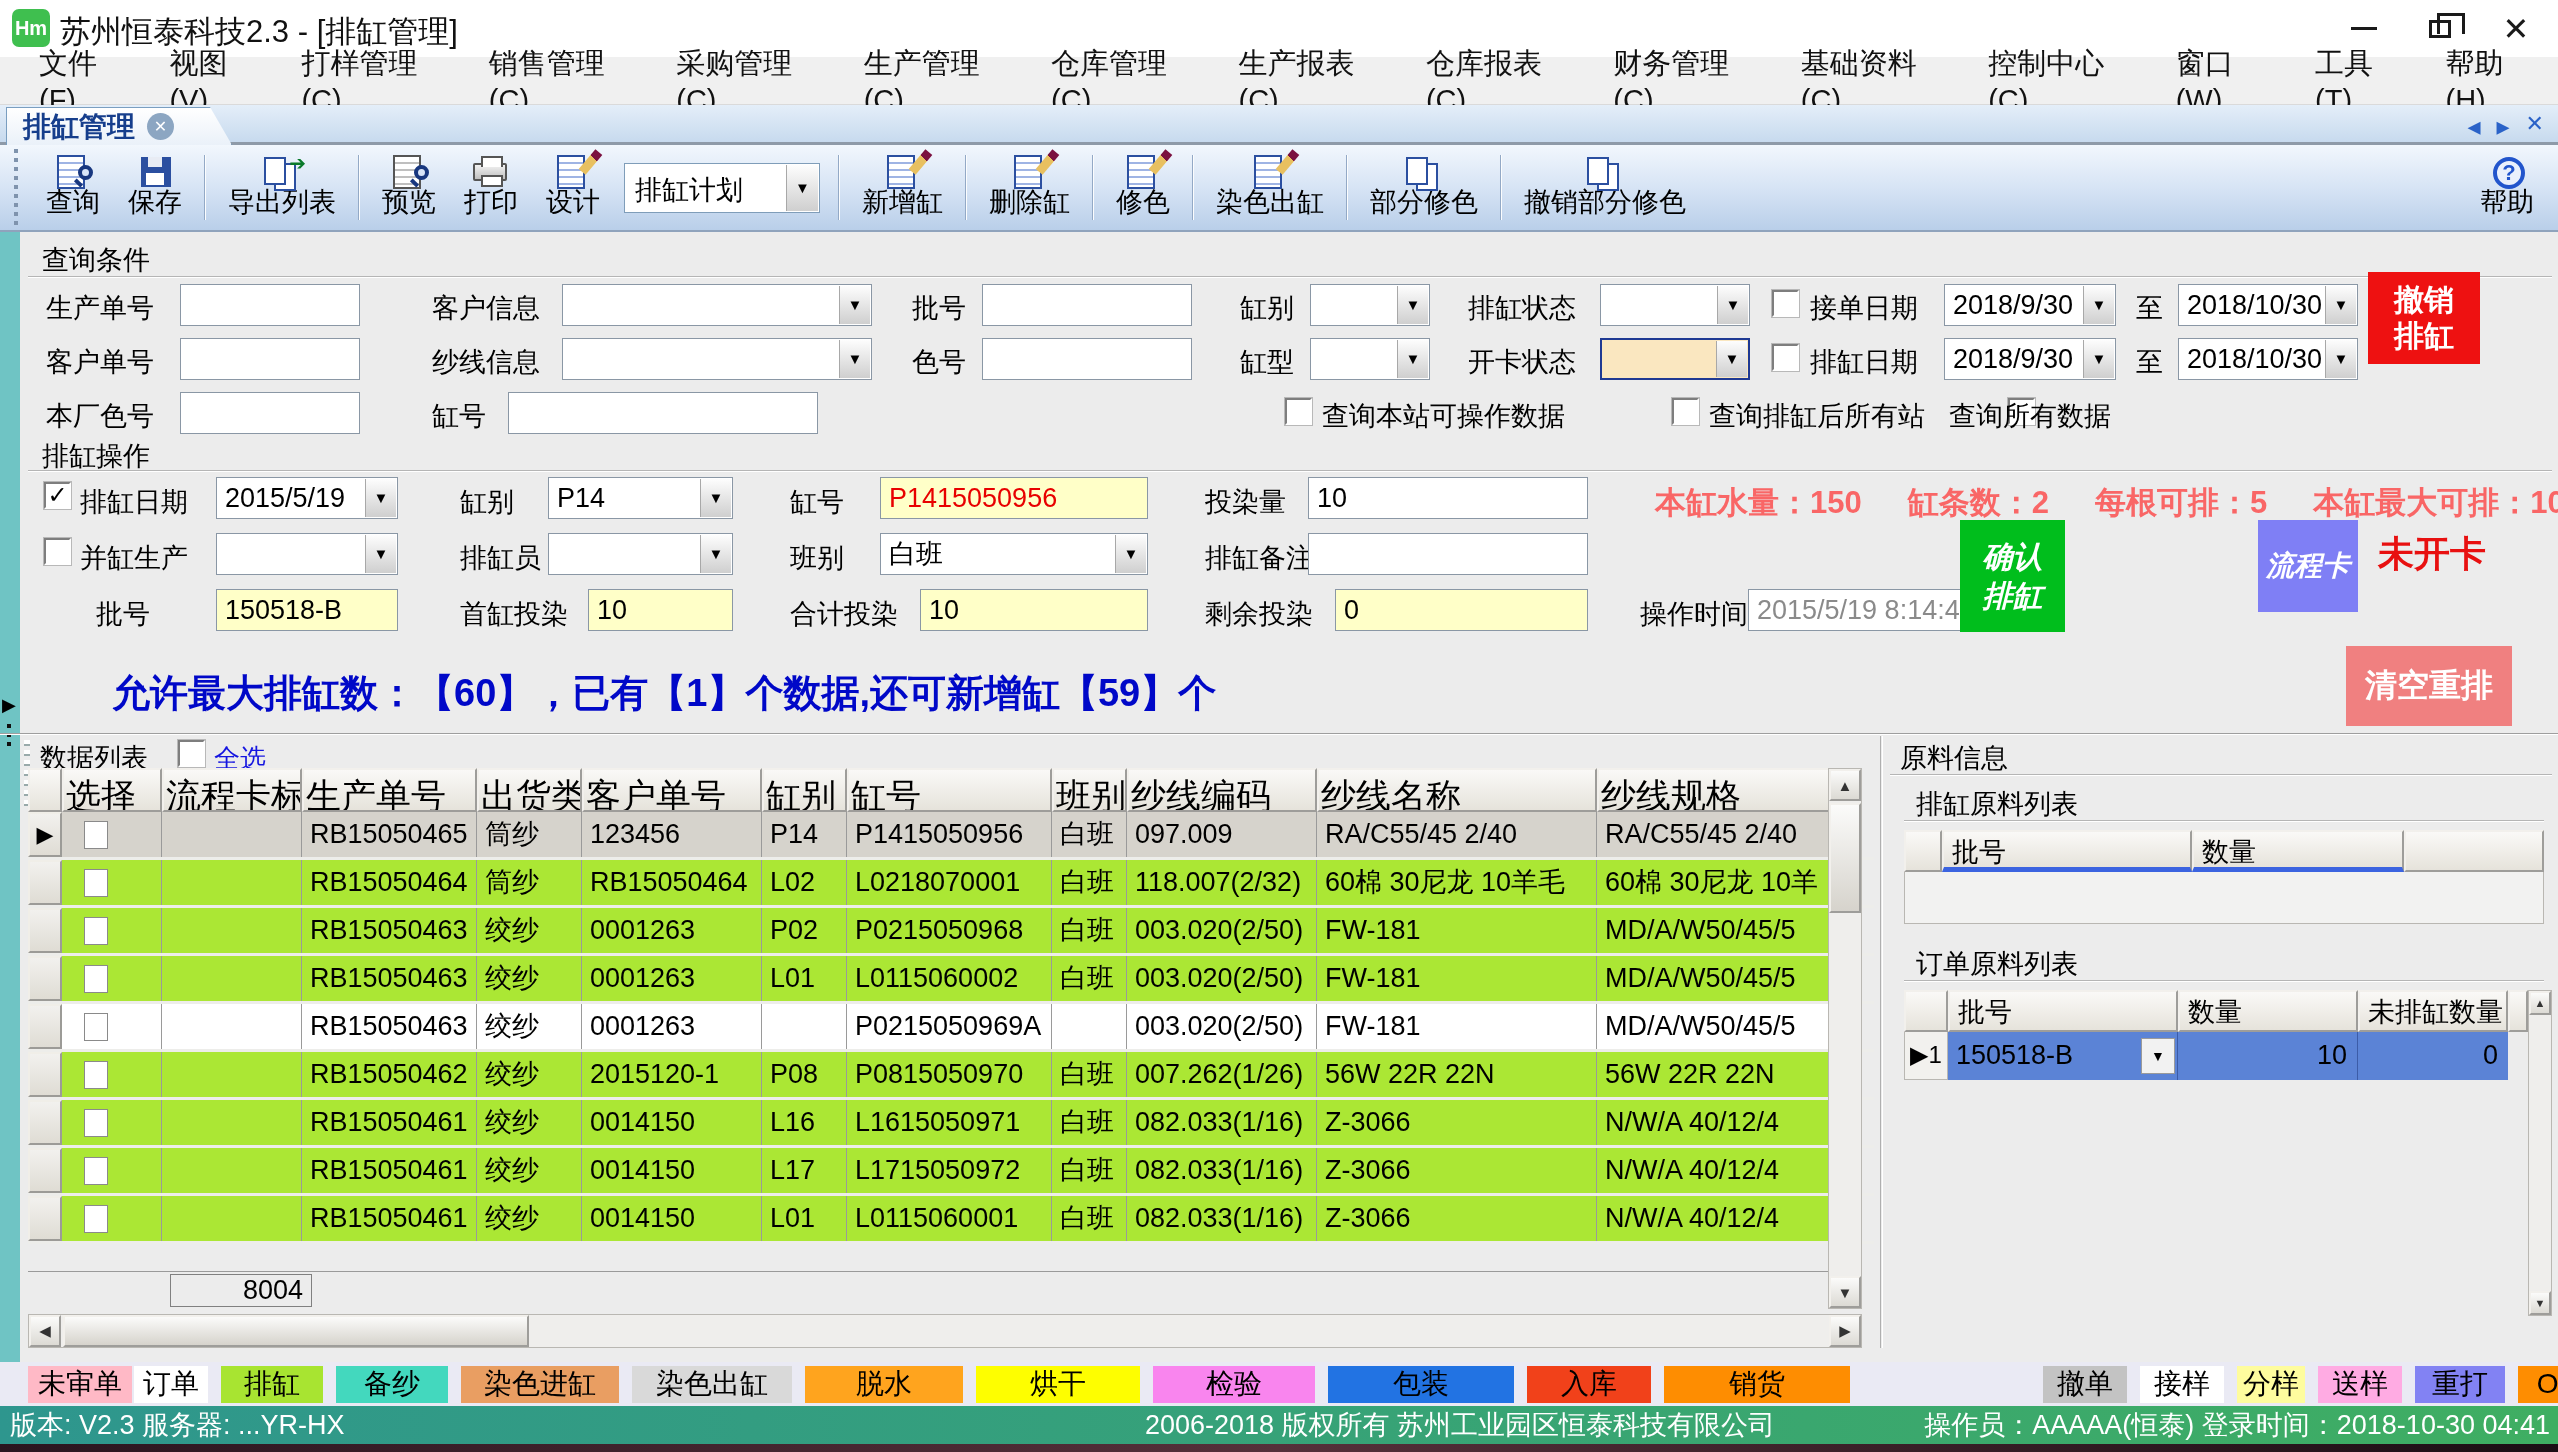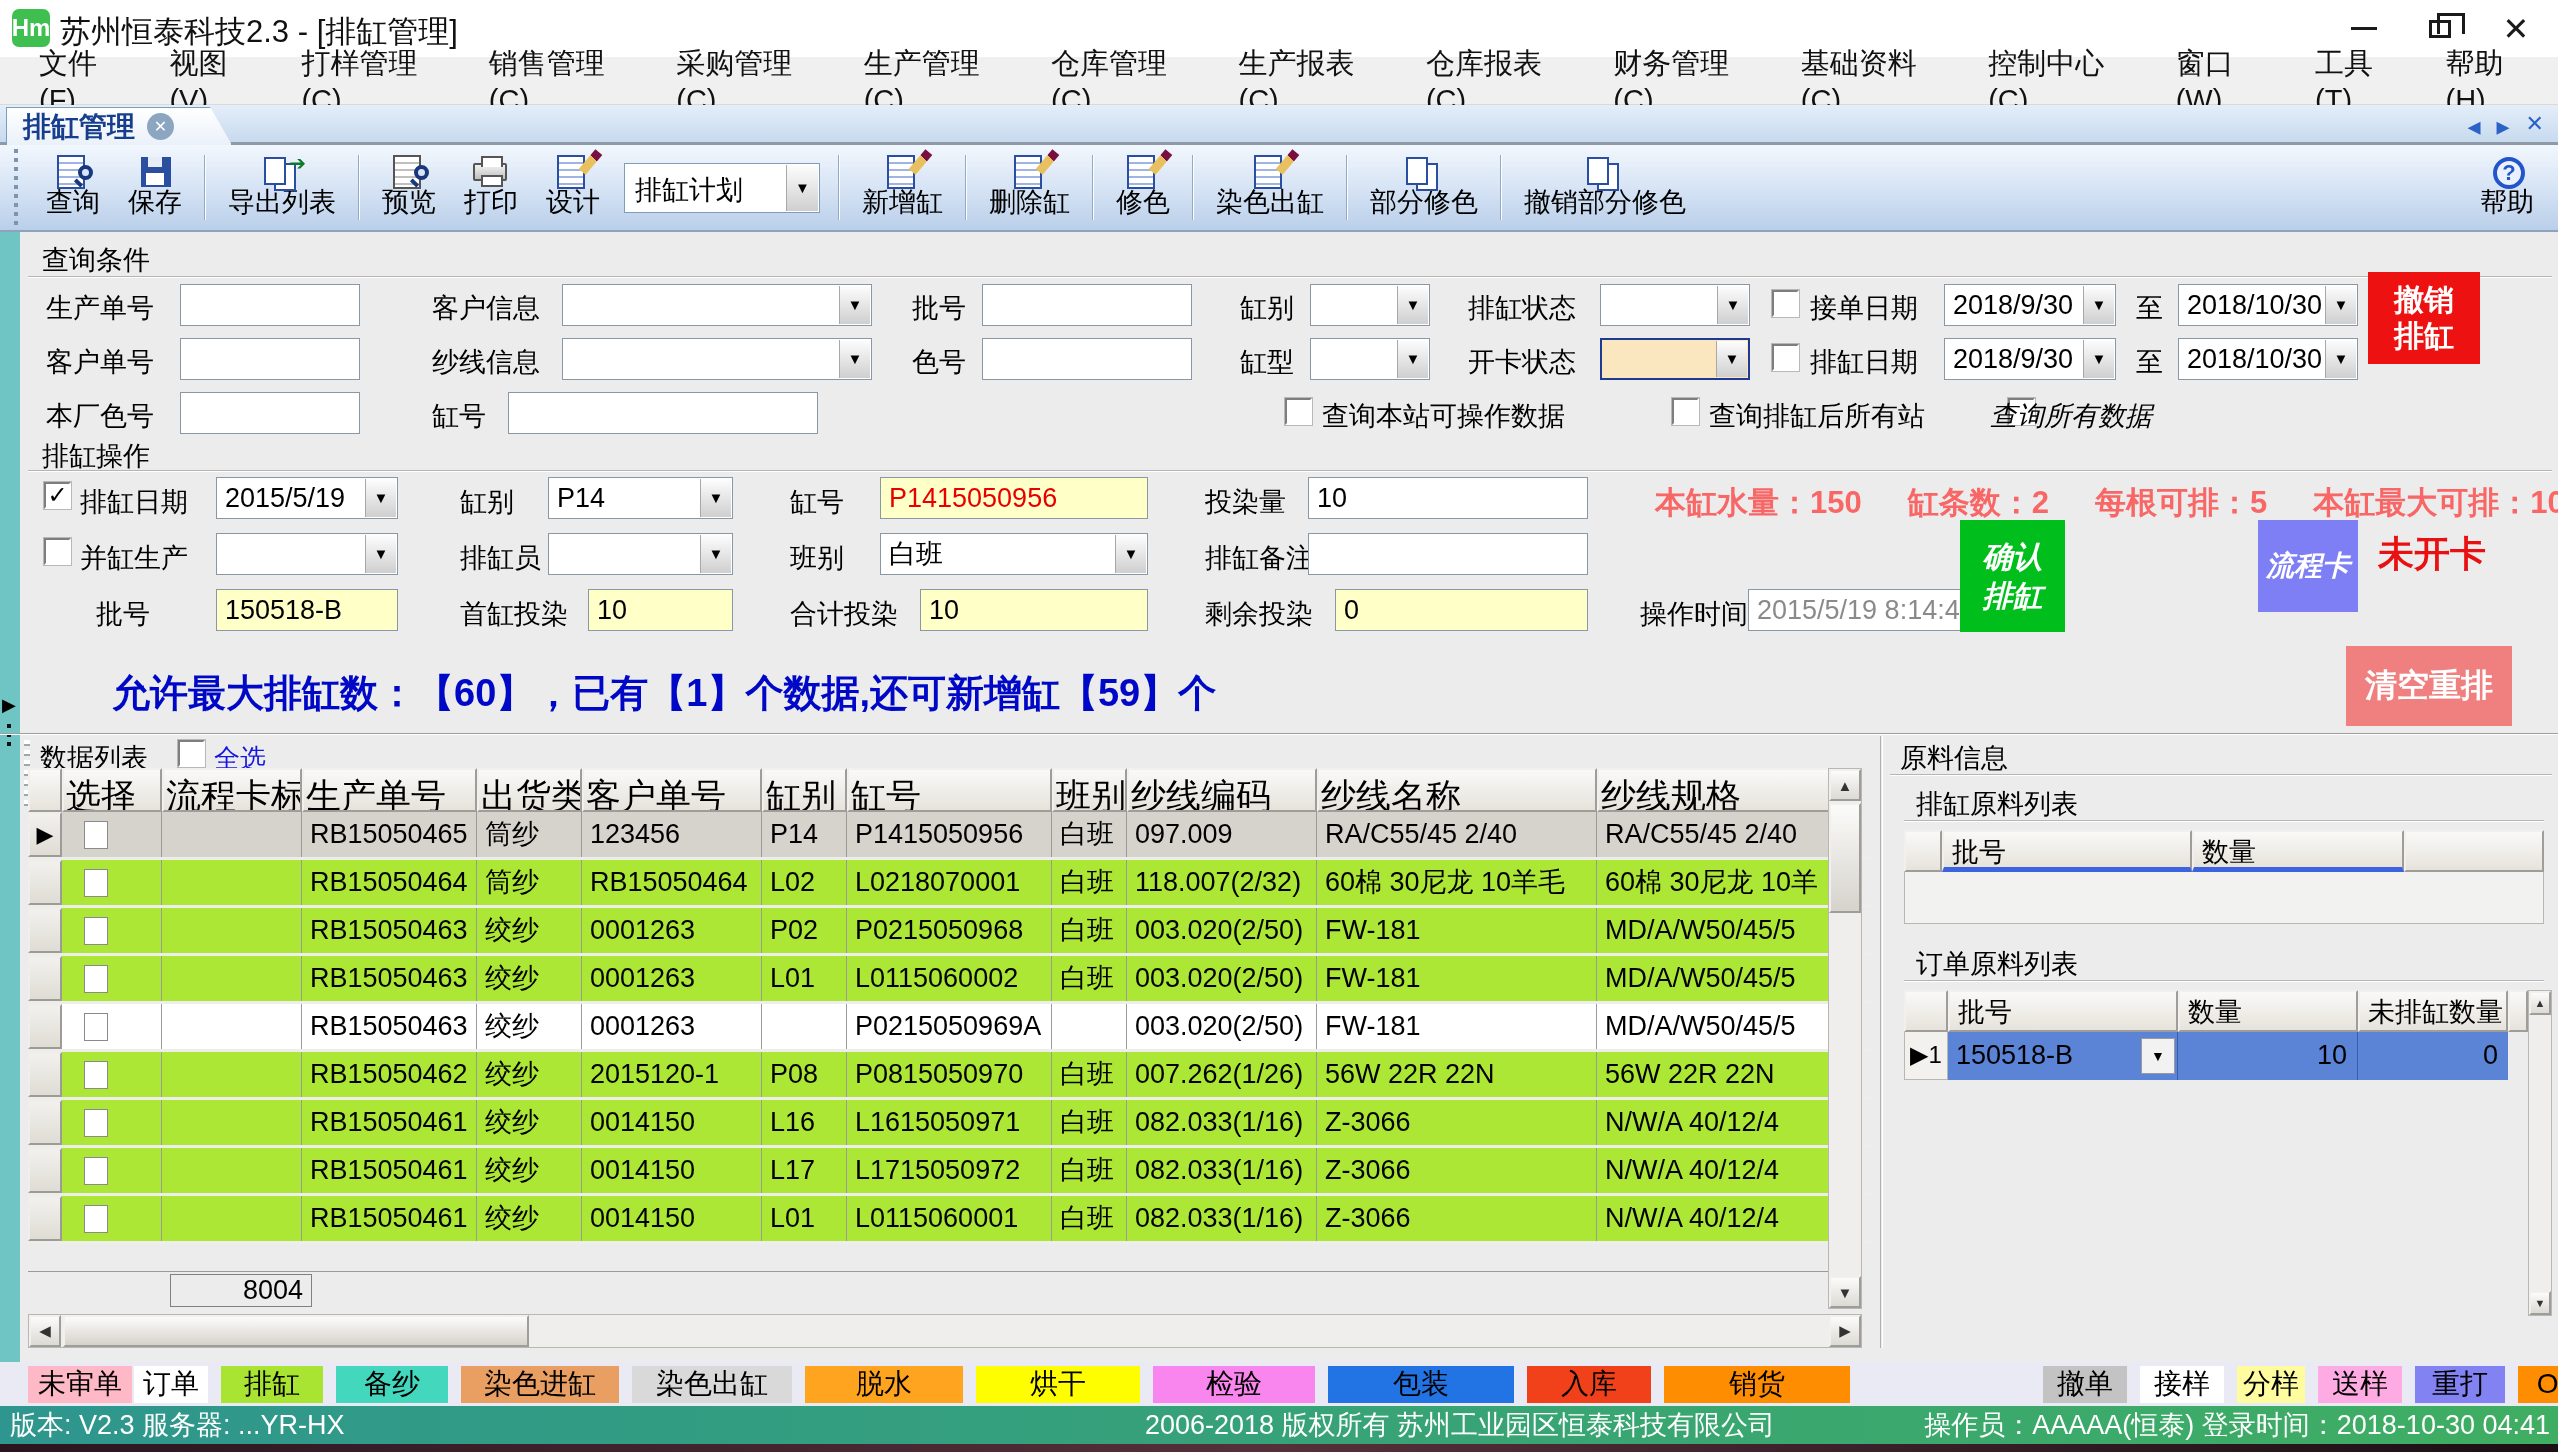--- a/index.html
+++ b/index.html
@@ -2,21 +2,21 @@
 <html><head>
 <meta charset="utf-8">
 <style>
   * { margin:0; padding:0; box-sizing:border-box; }
   html,body { background:#444; }
   body { font-family:"Liberation Sans","DejaVu Sans",sans-serif; }
   #app { position:relative; width:2558px; height:1452px; background:#ECECEC; overflow:hidden; }
 
   
   .titlebar { position:absolute; left:0; top:0; width:2558px; height:57px; background:#FFFFFF; }
-  .appicon { position:absolute; left:12px; top:9px; width:38px; height:38px; background:#3FBF4F; border-radius:7px; color:#fff; font-weight:bold; font-size:24px; display:flex; align-items:center; justify-content:center; }
+  .appicon { position:absolute; left:12px; top:9px; width:38px; height:38px; background:#3FBF4F; border-radius:7px; color:#fff; font-weight:bold; font-size:20px; display:flex; align-items:center; justify-content:center; }
   .apptitle { position:absolute; left:60px; top:11px; font-size:31px; color:#111; }
   .winbtn { position:absolute; top:0; width:76px; height:57px; display:flex; align-items:center; justify-content:center; }
   .g-min { width:26px; height:3px; background:#1a1a1a; }
   .g-rest { position:relative; width:22px; height:18px; border:3px solid #1a1a1a; background:#fff; }
   .g-rest:before { content:''; position:absolute; left:5px; top:-10px; width:22px; height:18px; border:3px solid #1a1a1a; border-bottom:none; }
   .g-close { font-size:32px; color:#1a1a1a; line-height:1; }
 
   
   .menubar { position:absolute; left:0; top:57px; width:2558px; height:48px; background:#F0F0F0; border-bottom:1px solid #DADADA; display:flex; align-items:center; padding-left:18px; }
   .menubar .mi { font-size:29px; color:#111; padding:0 21px; cursor:default; }
@@ -310,21 +310,21 @@
 
     <div class="lb" style="left:46px; top:398px;">本厂色号</div>
     <div class="inp" style="left:180px; top:392px; width:180px;"></div>
     <div class="lb" style="left:432px; top:398px;">缸号</div>
     <div class="inp" style="left:508px; top:392px; width:310px;"></div>
     <div class="chk" style="left:1285px; top:398px;"></div>
     <div class="lb" style="left:1322px; top:398px;">查询本站可操作数据</div>
     <div class="chk" style="left:1672px; top:398px;"></div>
     <div class="lb" style="left:1709px; top:398px;">查询排缸后所有站</div>
     <div class="chk" style="left:2008px; top:398px;"></div>
-    <div class="lb" style="left:1990px; top:398px;font-style:italic;">查询所有数据</div>
+    <div class="lb" style="left:1949px; top:398px;">查询所有数据</div>
 
     <div class="bigbtn" style="left:2368px; top:272px; width:112px; height:92px; background:#EE1111; font-size:30px; line-height:1.2;">
       <span>撤销</span>
       <span>排缸</span>
     </div>
   </div>
 
   <div>
     <div class="sectlabel" style="left:42px; top:438px;">排缸操作</div>
     <div class="etch" style="left:28px; top:470px; width:2524px;"></div>

